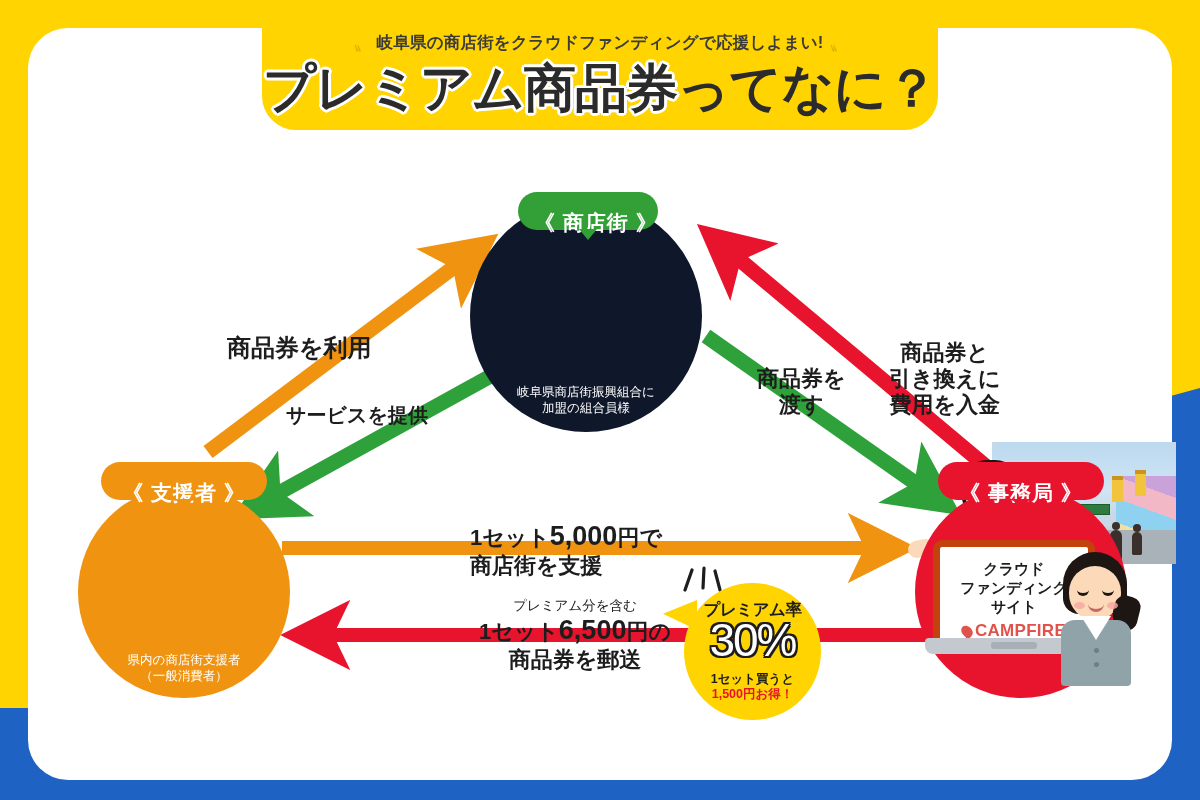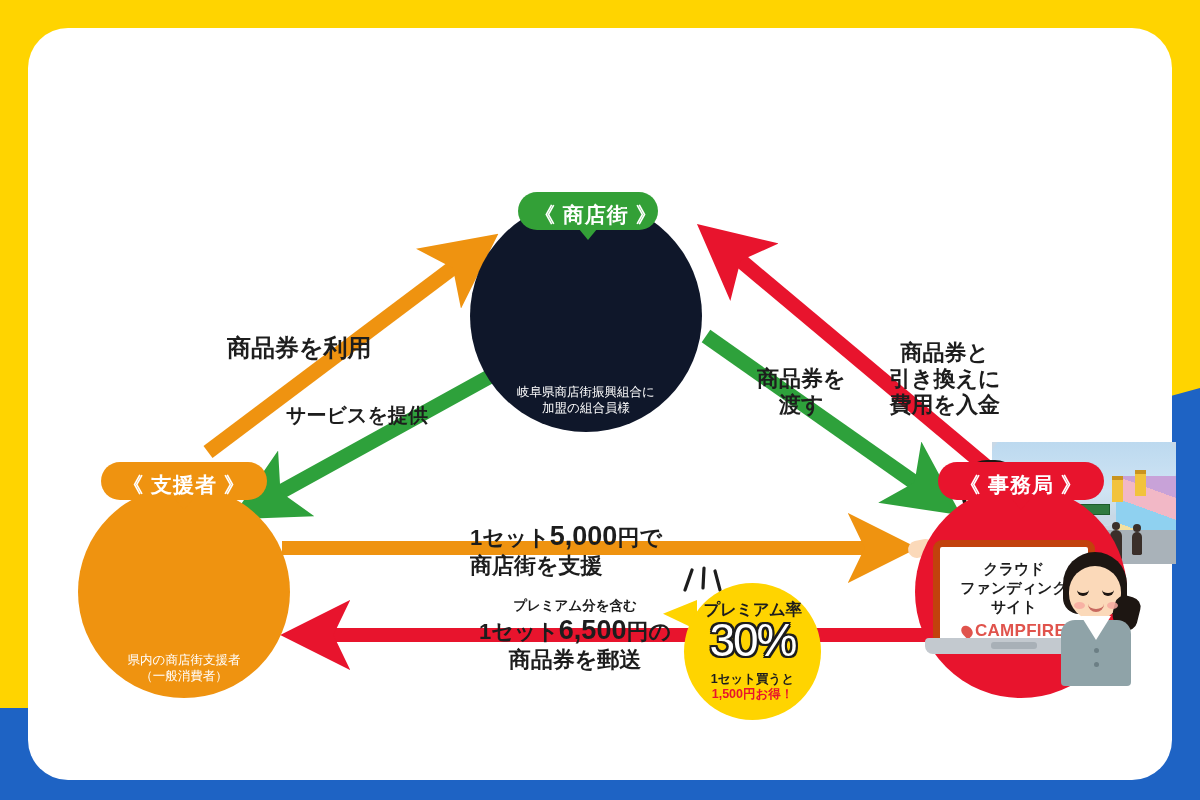--- a/index.html
+++ b/index.html
@@ -60,21 +60,21 @@
     position:absolute; left:0; width:100%; text-align:center;
     color:#ffffff; font-size:12.5px; line-height:1.3; font-weight:500;
   }
   .node-shop .node-caption{ bottom:16px; }
   .node-backer .node-caption{ bottom:14px; }
 
   
   .pill{
     position:absolute; z-index:5; height:38px; line-height:38px;
     border-radius:19px; color:#ffffff; font-weight:bold; font-size:21px;
-    text-align:center; letter-spacing:1px; padding:4px 16px; white-space:nowrap;
+    text-align:center; letter-spacing:1px; padding:12px 16px; white-space:nowrap;
   }
   .pill::after{
     content:""; position:absolute; left:50%; bottom:-10px; margin-left:-9px;
     width:0; height:0; border-left:9px solid transparent; border-right:9px solid transparent;
     border-top:11px solid currentColor;
   }
   .pill-shop{ left:518px; top:192px; width:140px; background:#33A037; }
   .pill-shop::after{ color:#33A037; }
   .pill-backer{ left:101px; top:462px; width:166px; background:#EF9310; }
   .pill-backer::after{ color:#EF9310; }
@@ -87,21 +87,21 @@
     line-height:1.18; white-space:nowrap;text-align:right;
   }
   .lb-use{ left:227px; top:334px; font-size:24px; }
   .lb-service{ left:286px; top:404px; font-size:20px; }
   .lb-hand{ left:757px; top:366px; font-size:22px; text-align:center; }
   .lb-pay{ left:889px; top:340px; font-size:22px; text-align:center; }
 
   .lb-buy{ left:470px; top:521px; font-size:22px; text-align:left; width:210px; }
   .lb-buy .big{ font-size:27px; }
   .lb-send{ left:460px; top:598px; font-size:22px; text-align:center; width:230px; }
-  .lb-send .small{ font-size:13.5px; font-weight:bold; display:block; margin-bottom:1px; }
+  .lb-send .small{ font-size:13.5px; font-weight:normal; display:block; margin-bottom:1px; }
   .lb-send .big{ font-size:27px; }
 
   
   .badge{
     position:absolute; left:684px; top:583px; width:137px; height:137px;
     border-radius:50%; background:#FFD400; z-index:7; text-align:center;
   }
   .badge .b1{ position:absolute; top:16px; left:0; width:100%; font-size:16.5px;
               font-weight:bold; color:#1d1d1d; letter-spacing:-.5px; white-space:nowrap;}
   .badge .b2{ position:absolute; top:34px; left:0; width:100%; font-size:46px;
@@ -183,20 +183,30 @@
 </style>
 </head>
 <body>
 
 <div id="page">
 
   <div class="frame-yellow"></div>
   <div class="frame-blue"></div>
   <div class="panel"></div>
 
+  <div class="header-bubble">
+    <div class="header-sub">
+      <span class="squiggle">〟</span>
+      <span>岐阜県の商店街をクラウドファンディングで応援しよまい!</span>
+      <span class="squiggle">〟</span>
+    </div>
+    <div class="header-title">
+      <span>プレミアム商品券</span><span class="plain">ってなに？</span>
+    </div>
+  </div>
 
   <svg id="diagram" viewBox="0 0 1200 800">
     <defs>
       <marker id="ah-or" markerWidth="5" markerHeight="5" refX="2.3" refY="2.5" orient="auto">
         <path d="M0,0 L5,2.5 L0,5 L1.2,2.5 Z" fill="#EF9310"></path>
       </marker>
       <marker id="ah-gr" markerWidth="5" markerHeight="5" refX="2.3" refY="2.5" orient="auto">
         <path d="M0,0 L5,2.5 L0,5 L1.2,2.5 Z" fill="#2EA13B"></path>
       </marker>
       <marker id="ah-rd" markerWidth="5" markerHeight="5" refX="2.3" refY="2.5" orient="auto">

